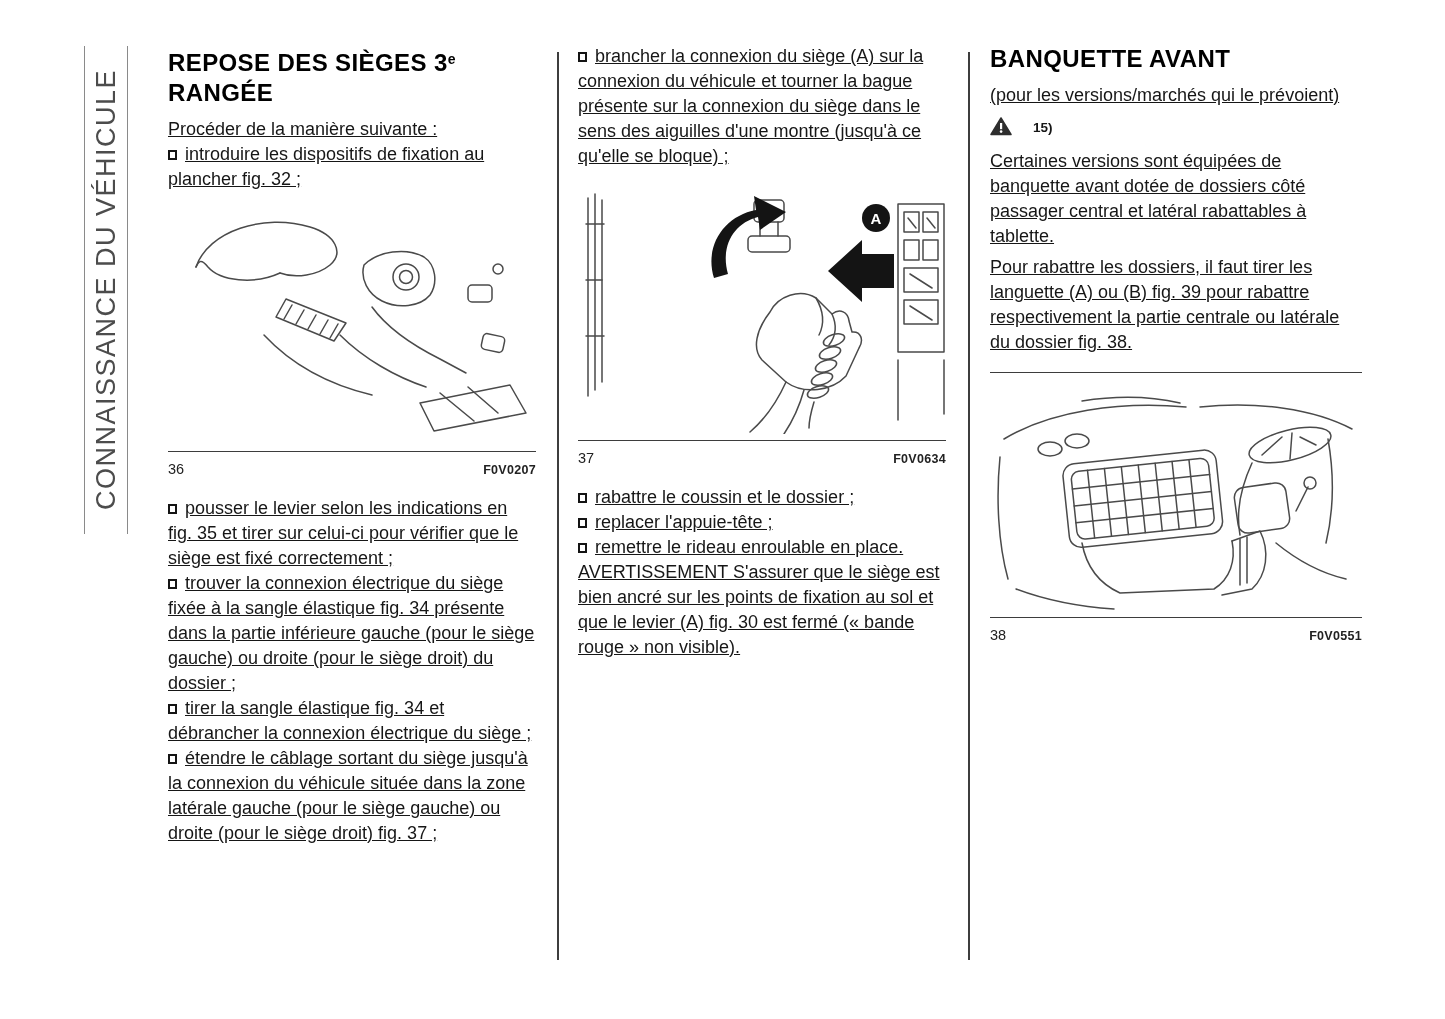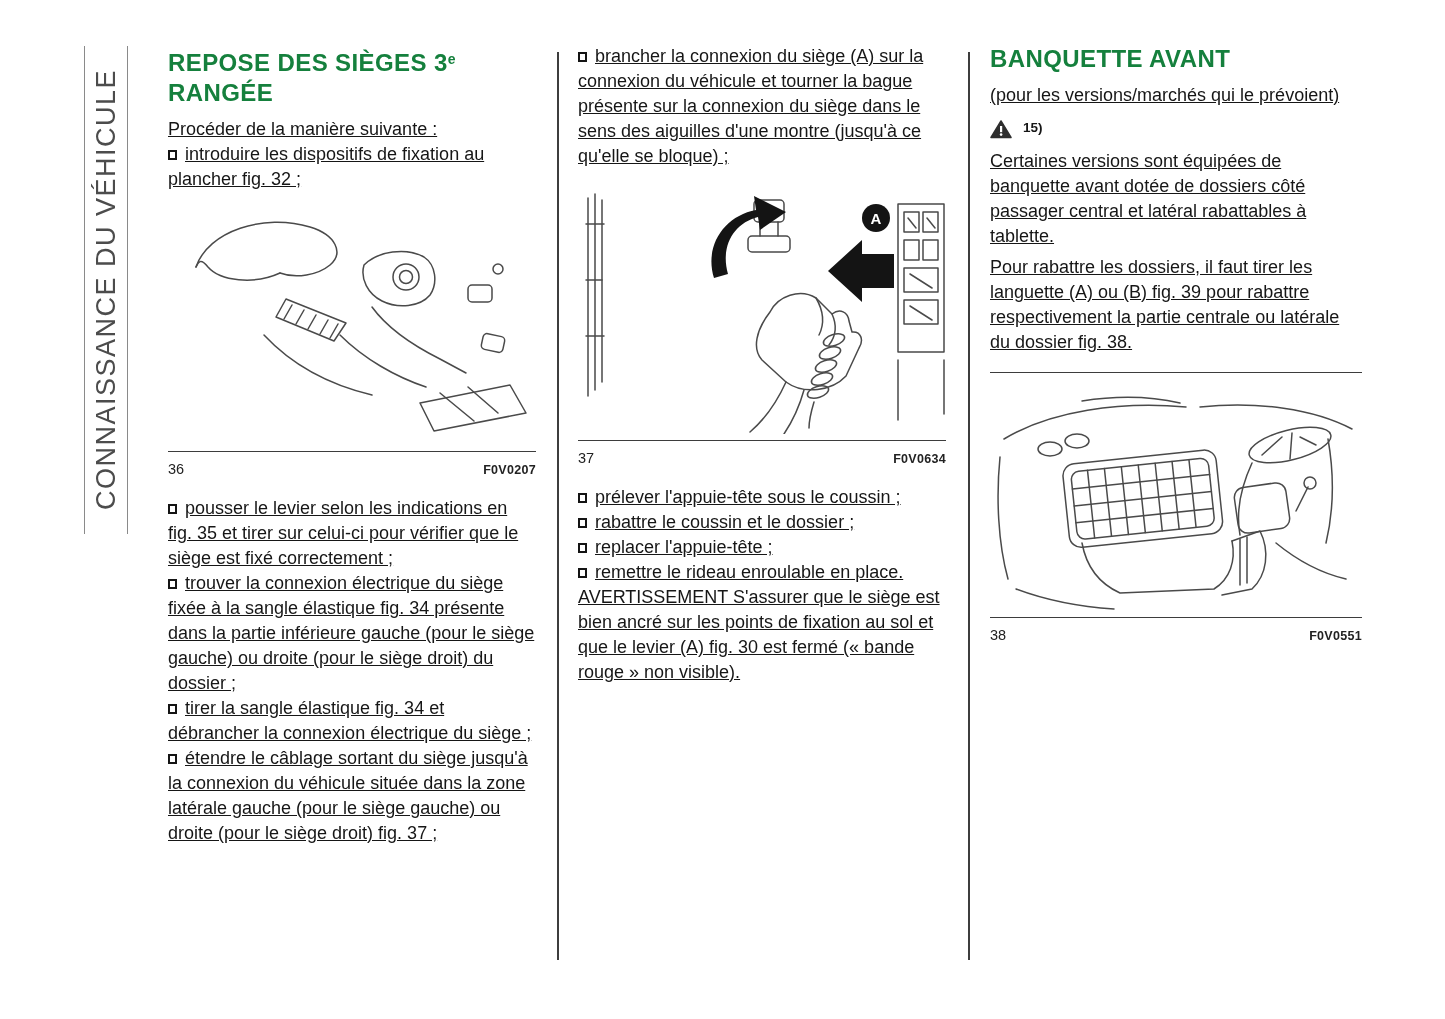--- a/index.html
+++ b/index.html
@@ -19,35 +19,35 @@
   .vsep1 { left:557px; } .vsep2 { left:968px; }
 
   .col { position:absolute; top:44px; font-size:18px; line-height:25px; color:#161616; }
   .col1 { left:168px; width:368px; }
   .col2 { left:578px; width:368px; }
   .col3 { left:990px; width:372px; }
   .col p { margin:0;text-decoration:underline; }
   p.gap { margin-top:6px; }
 
   h2.sect { font-size:24px; font-weight:bold; letter-spacing:0.4px; line-height:30px;
-    margin:0 0 9px 0; color:#15803d; }
+    margin:0 0 9px 0; color:#000000; }
   sup.hsup { font-size:14px; vertical-align:7px; }
 
   .sq { display:inline-block; width:9px; height:10px; border:2px solid #141414;
     margin-right:8px; }
 
   .figure { margin:15px 0 13px 0; }
   .figure svg { display:block; }
   .fig-top { border-top:1.5px solid #3d3d3d; padding-top:20px; margin-top:17px; }
   .figcap { display:flex; justify-content:space-between; align-items:baseline;
     border-top:1.5px solid #3d3d3d; padding-top:5px; margin-top:6px; }
   .figcap .num { font-size:14.5px; color:#222; }
   .figcap .code { font-weight:bold; font-size:12.5px; letter-spacing:0.3px; color:#222; }
 
-  .warnrow { display:flex; align-items:center; gap:11px; margin:9px 0 7px 0; }
+  .warnrow { display:flex; gap:21px; margin:9px 0 7px 0; }
   .wref { font-size:13.5px; font-weight:bold; position:relative; top:-2px; }
 
   .pageno { position:absolute; left:76px; top:1016px; font-size:22px; font-weight:bold; color:#000; }
 </style>
 </head>
 <body>
 
 <div class="page">
 
   <div class="sidebar">
@@ -132,21 +132,20 @@
         <path d="M316,70 L316,104 L284,104 L284,118 L250,87 L284,56 L284,70 Z" fill="#141414"></path>
         <circle cx="298" cy="34" r="14" fill="#141414"></circle>
         <text x="298" y="40" text-anchor="middle" font-size="15" font-weight="bold" fill="#ffffff">A</text>
       </svg>
       <div class="figcap">
         <span class="num">37</span>
         <span class="code">F0V0634</span>
       </div>
     </div>
 
-    <p class="bullet"><span class="sq"></span><span>prélever l'appuie-tête sous le coussin ;</span></p>
     <p class="bullet"><span class="sq"></span><span>rabattre le coussin et le dossier ;</span></p>
     <p class="bullet"><span class="sq"></span><span>replacer l'appuie-tête ;</span></p>
     <p class="bullet"><span class="sq"></span><span>remettre le rideau enroulable en place.</span></p>
 
     <p>AVERTISSEMENT S'assurer que le siège est bien ancré sur les points de fixation au sol et que le levier (A) fig. 30 est fermé (« bande rouge » non visible).</p>
   </div>
 
   <div class="col col3">
     <h2 class="sect">BANQUETTE AVANT</h2>
     <p>(pour les versions/marchés qui le prévoient)</p>

